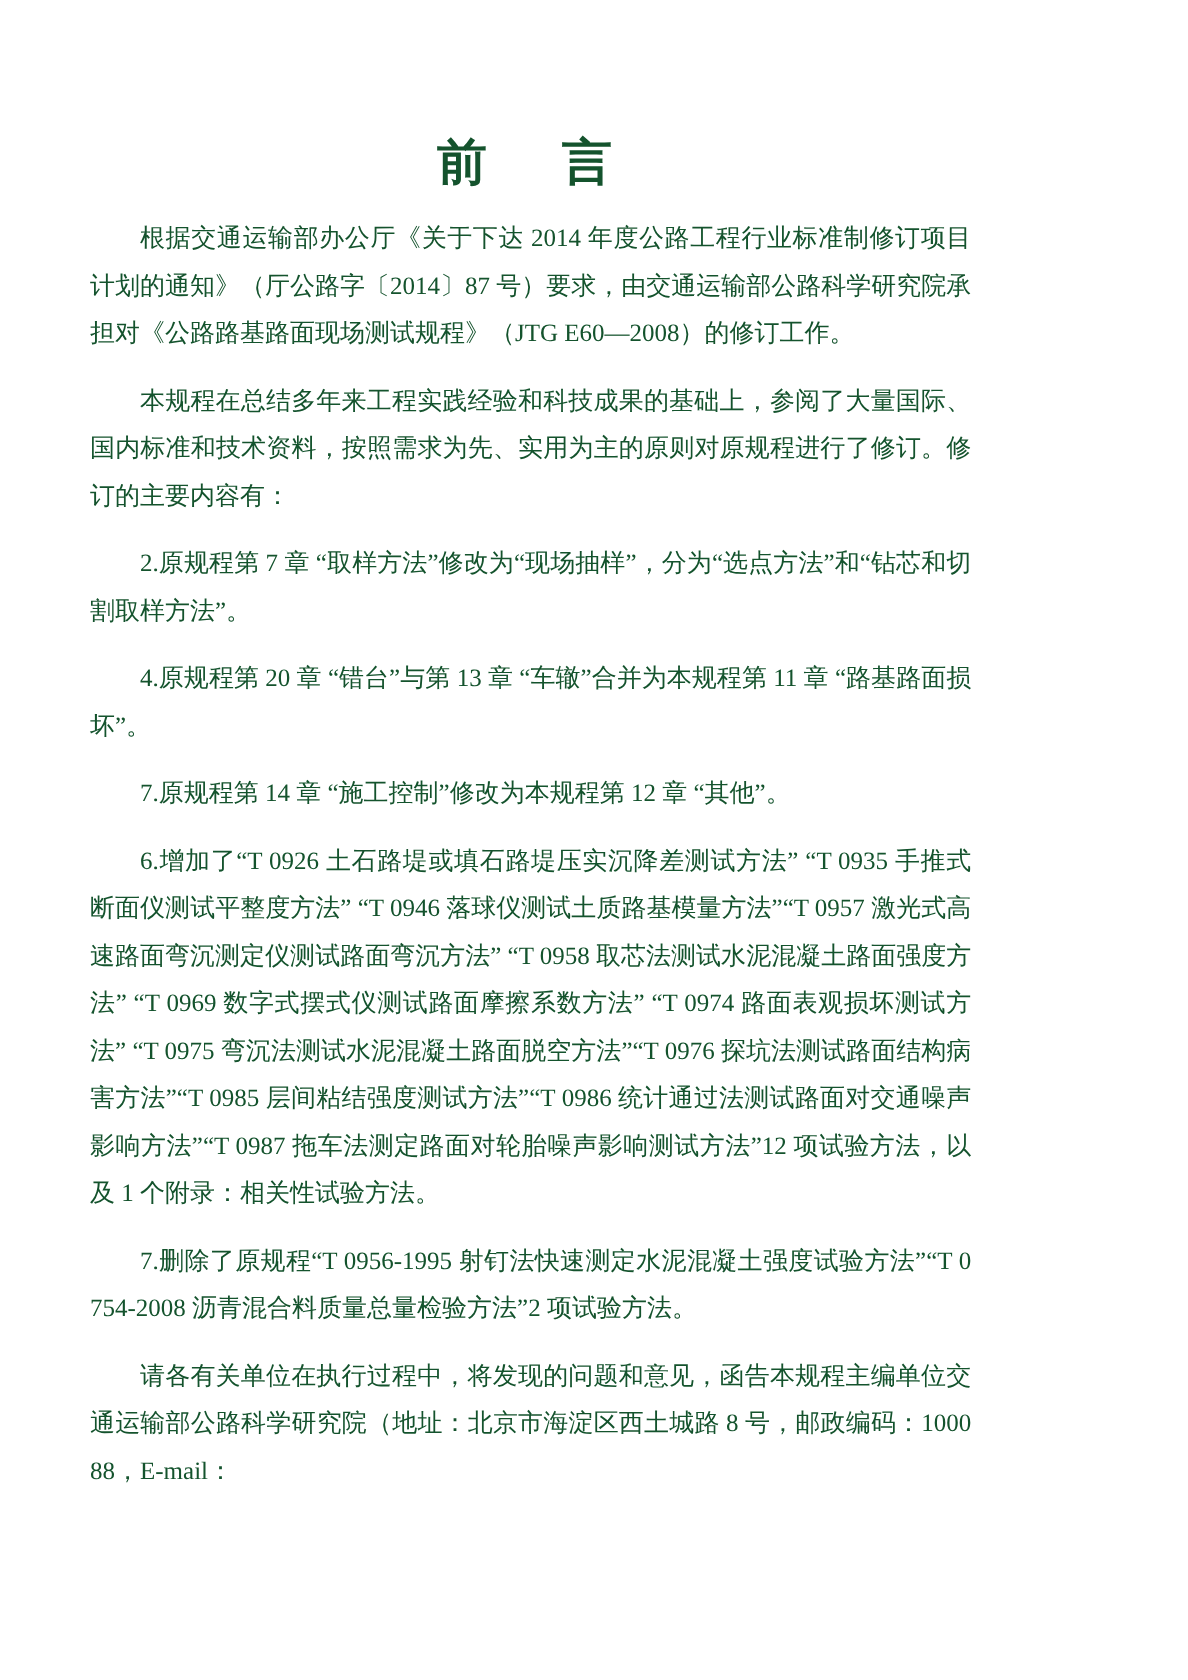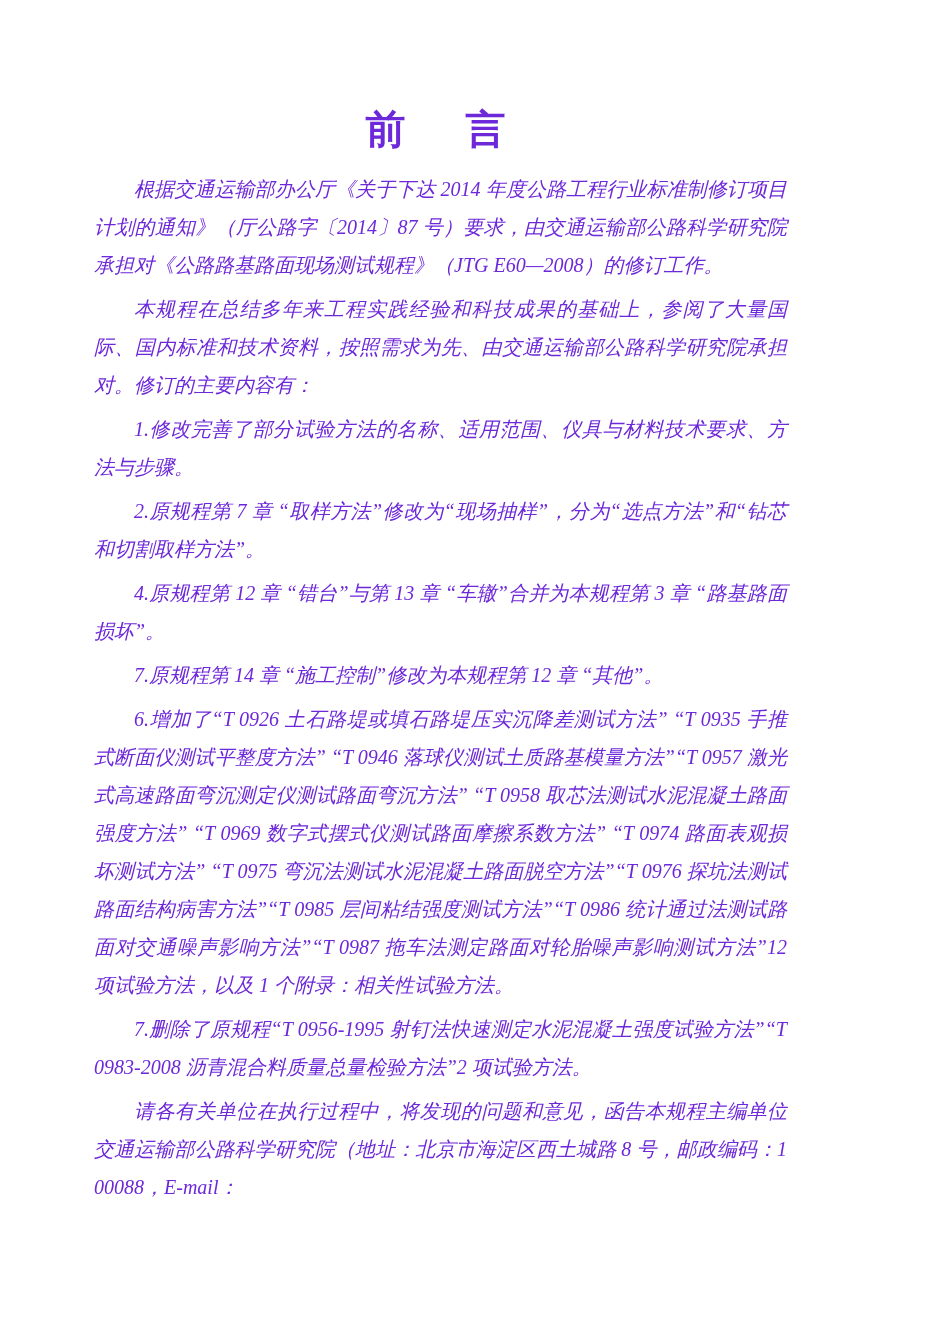--- a/index.html
+++ b/index.html
@@ -5,56 +5,54 @@
   html, body {
     margin: 0;
     padding: 0;
     background: #ffffff;
   }
   .page {
     position: relative;
     width: 888px;
     height: 1344px;
     background: #ffffff;
-    color: #6d28d9;
+    color: #14532d;
     font-family: "Liberation Serif", "DejaVu Serif", serif;
     box-sizing: border-box;
-    padding: 104px 95px 0 88px;
+    padding: 104px 95px 0 56px;
     overflow: hidden;
   }
   h1.doc-title {
     margin: 0 0 14px 0;
     font-size: 40px;
     line-height: 52px;
     font-weight: bold;
     text-align: center;
     letter-spacing: 0.25em;
     white-space: pre;
   }
   .doc-body p {
-    margin: 6px;
+    margin: 16px;
     font-size: 20px;
     line-height: 38px;
     text-align: justify;
     text-justify: inter-ideograph;
     text-indent: 2em;
     word-break: break-all;
-    font-style: italic;
   }
 </style>
 </head>
 <body>
 
 <div class="page">
   <h1 class="doc-title">前　言</h1>
 
   <div class="doc-body">
     <p>根据交通运输部办公厅《关于下达 2014 年度公路工程行业标准制修订项目计划的通知》（厅公路字〔2014〕87 号）要求，由交通运输部公路科学研究院承担对《公路路基路面现场测试规程》（JTG E60—2008）的修订工作。</p>
-    <p>本规程在总结多年来工程实践经验和科技成果的基础上，参阅了大量国际、国内标准和技术资料，按照需求为先、由交通运输部公路科学研究院承担对。修订的主要内容有：</p>
-    <p>1.修改完善了部分试验方法的名称、适用范围、仪具与材料技术要求、方法与步骤。</p>
+    <p>本规程在总结多年来工程实践经验和科技成果的基础上，参阅了大量国际、国内标准和技术资料，按照需求为先、实用为主的原则对原规程进行了修订。修订的主要内容有：</p>
     <p>2.原规程第 7 章 “取样方法”修改为“现场抽样”，分为“选点方法”和“钻芯和切割取样方法”。</p>
-    <p>4.原规程第 12 章 “错台”与第 13 章 “车辙”合并为本规程第 3 章 “路基路面损坏”。</p>
+    <p>4.原规程第 20 章 “错台”与第 13 章 “车辙”合并为本规程第 11 章 “路基路面损坏”。</p>
     <p>7.原规程第 14 章 “施工控制”修改为本规程第 12 章 “其他”。</p>
     <p>6.增加了“T 0926 土石路堤或填石路堤压实沉降差测试方法” “T 0935 手推式断面仪测试平整度方法” “T 0946 落球仪测试土质路基模量方法”“T 0957 激光式高速路面弯沉测定仪测试路面弯沉方法” “T 0958 取芯法测试水泥混凝土路面强度方法” “T 0969 数字式摆式仪测试路面摩擦系数方法” “T 0974 路面表观损坏测试方法” “T 0975 弯沉法测试水泥混凝土路面脱空方法”“T 0976 探坑法测试路面结构病害方法”“T 0985 层间粘结强度测试方法”“T 0986 统计通过法测试路面对交通噪声影响方法”“T 0987 拖车法测定路面对轮胎噪声影响测试方法”12 项试验方法，以及 1 个附录：相关性试验方法。</p>
-    <p>7.删除了原规程“T 0956-1995 射钉法快速测定水泥混凝土强度试验方法”“T 0983-2008 沥青混合料质量总量检验方法”2 项试验方法。</p>
+    <p>7.删除了原规程“T 0956-1995 射钉法快速测定水泥混凝土强度试验方法”“T 0754-2008 沥青混合料质量总量检验方法”2 项试验方法。</p>
     <p>请各有关单位在执行过程中，将发现的问题和意见，函告本规程主编单位交通运输部公路科学研究院（地址：北京市海淀区西土城路 8 号，邮政编码：100088，E-mail：</p>
   </div>
 </div>
 
 </body></html>

